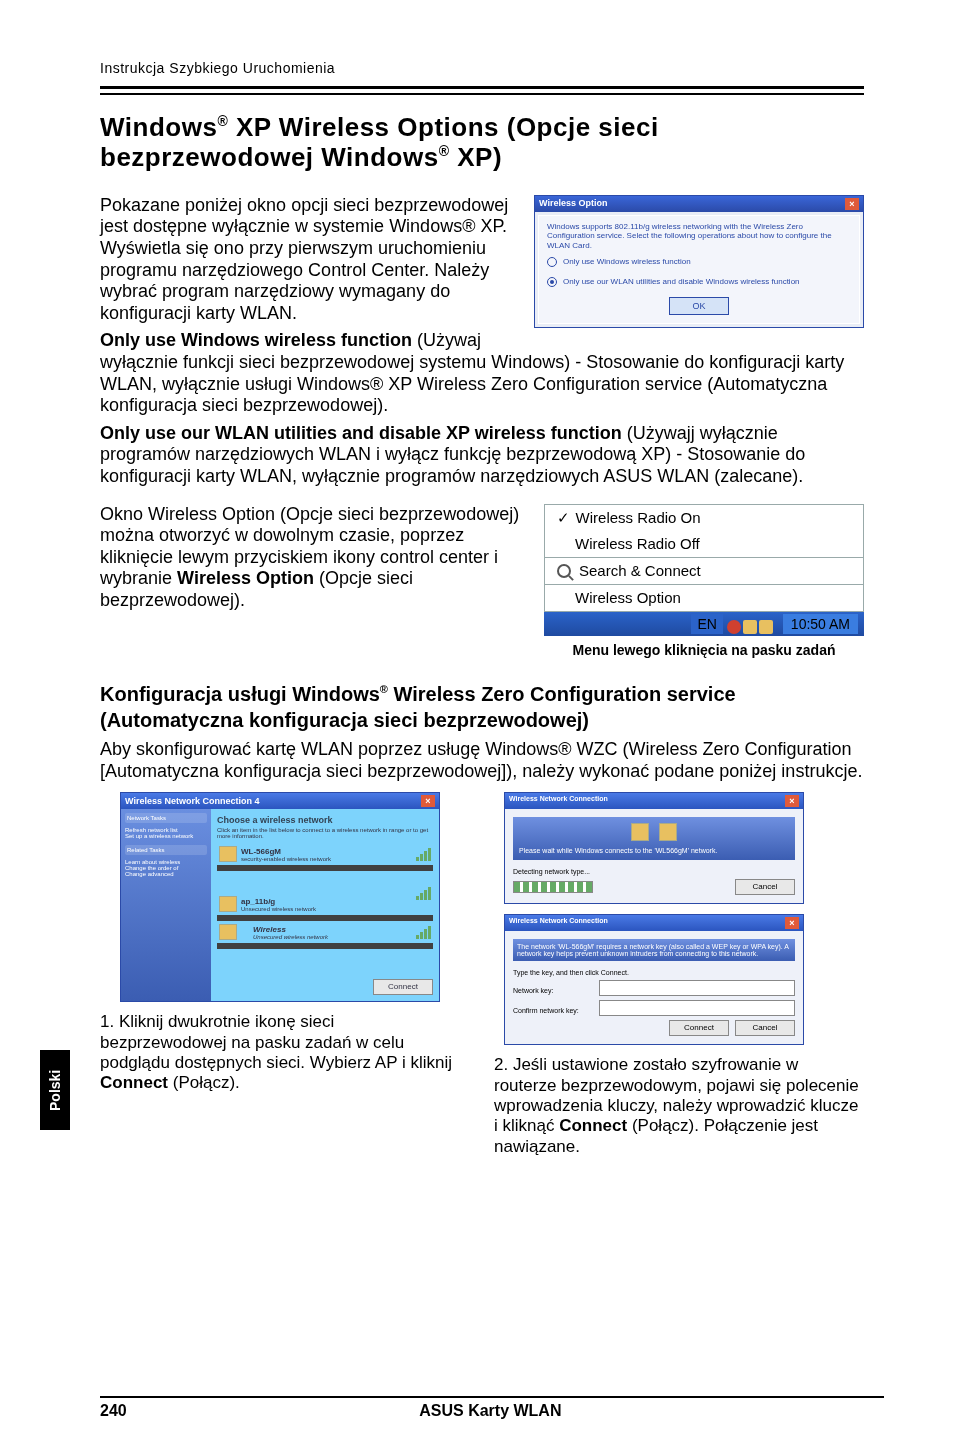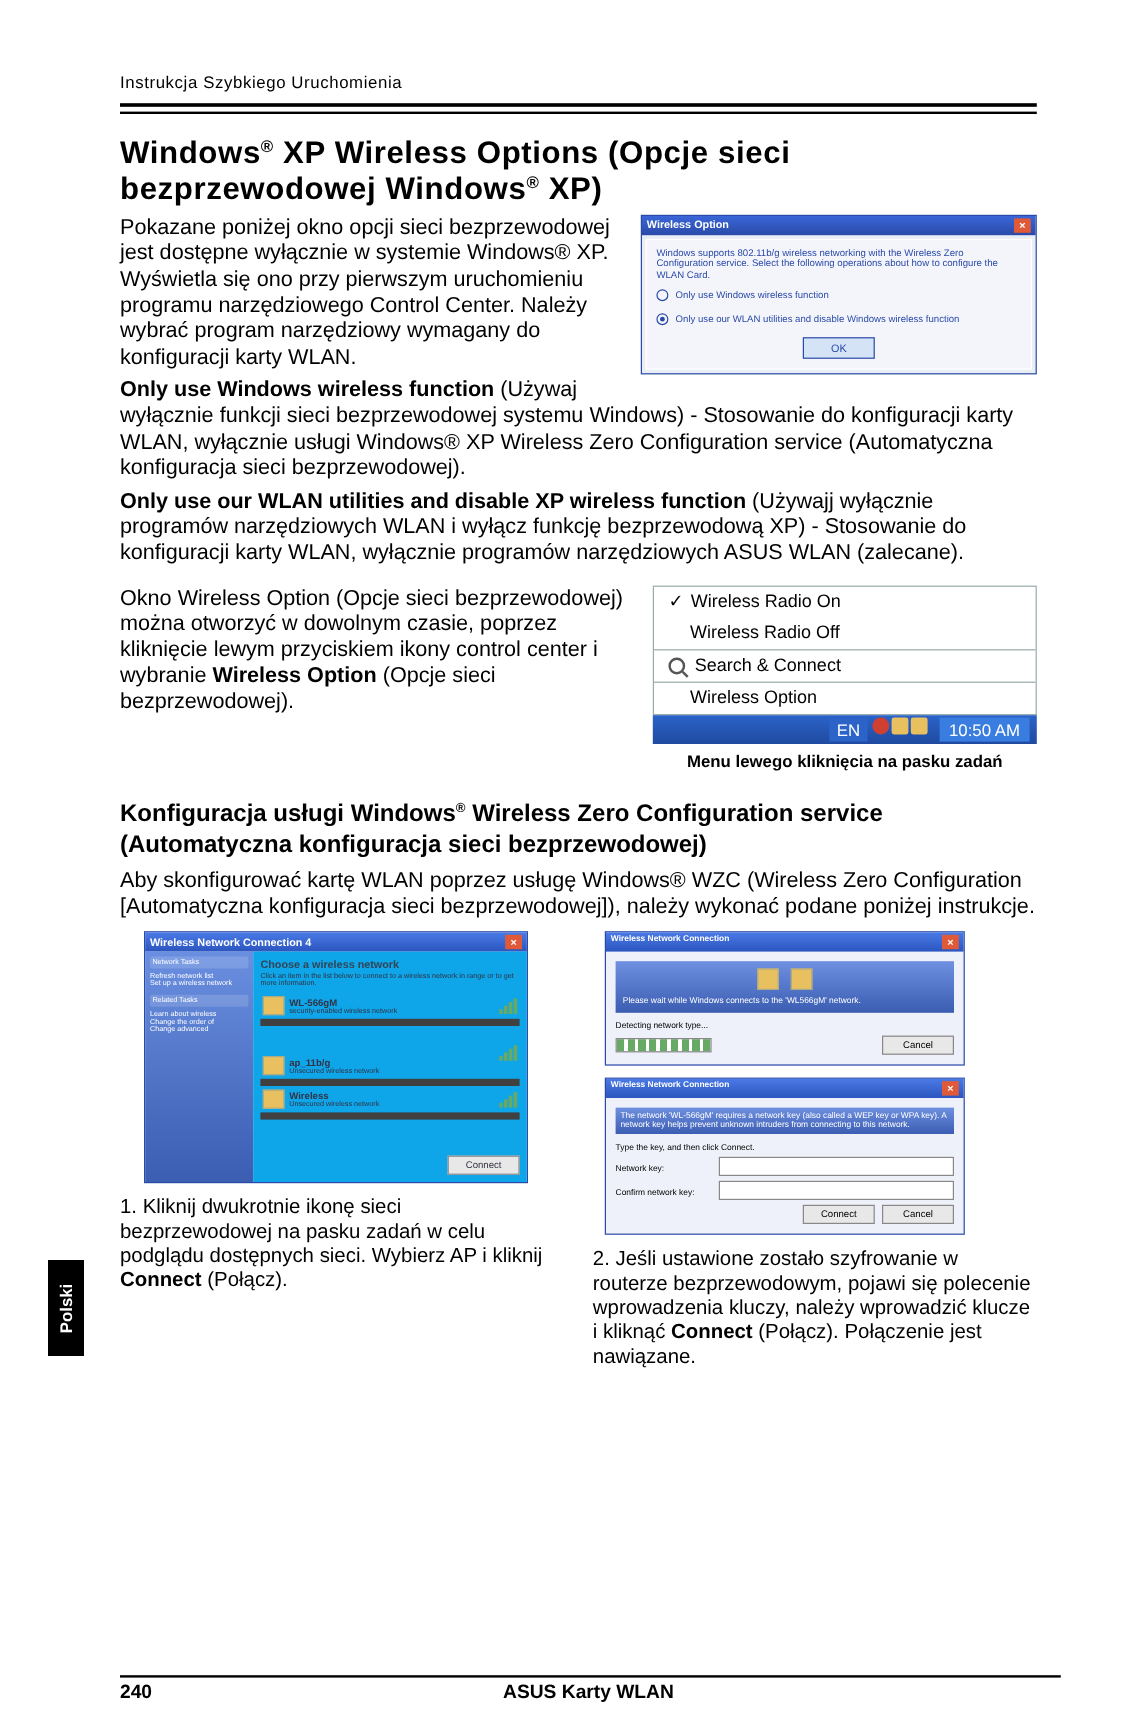--- a/index.html
+++ b/index.html
@@ -19,21 +19,21 @@
     font-size: 14px;
     letter-spacing: 0.5px;
     margin-bottom: 10px;
   }
   .rule1 { height: 3px; background: #000; margin-bottom: 4px; }
   .rule2 { height: 2px; background: #000; margin-bottom: 18px; }
   .section-title {
     font-weight: bold;
     font-size: 26px;
     line-height: 1.15;
-    margin-bottom: 6px;
+    margin-bottom: 22px;
     letter-spacing: 0.5px;
   }
   .section-title sup { font-size: 14px; vertical-align: super; }
   .body-text { font-size: 18px; line-height: 1.2; }
   .clearfix::after { content: ""; display: table; clear: both; }
   .dialog-small {
     float: right;
     width: 330px;
     border: 1px solid #2b4aa8;
     background: #e9edf6;
@@ -62,22 +62,22 @@
   .tm-box { border:1px solid #9aa; background:#fff; font-size:15px; }
   .tm-row { padding: 4px 12px; }
   .tm-row.check::before { content:"✓"; margin-right: 6px; }
   .tm-row.nocheck { padding-left: 30px; }
   .tm-sep { border-top:1px solid #9aa; }
   .tm-search { display:flex; align-items:center; padding: 4px 12px; }
   .tm-search .mag { width:14px;height:14px;border:2px solid #555;border-radius:50%; position:relative; margin-right:8px;}
   .tm-search .mag::after { content:""; position:absolute; width:6px;height:2px; background:#555; transform:rotate(45deg); bottom:-3px; right:-5px;}
   .tray {
     background: linear-gradient(#2b63c9, #1f4aa0);
-    display:flex; justify-content:flex-end; align-items:flex-start;
-    padding: 2px 6px; color:#ffffff; font-size:14px;
+    display:flex; justify-content:flex-end; align-items:flex-end;
+    padding: 2px 6px; color:#000000; font-size:14px;
   }
   .tray .badge { background:#3a7de0; padding:2px 8px; margin-left:6px; }
   .tray .en { background:#2b63c9; padding:2px 6px; }
   .tray .icons { display:flex; align-items:center; gap:2px; margin: 0 4px; }
   .tray .ic { width:14px; height:14px; background:#e8c060; border-radius:2px; }
   .tray .ic.red { background:#d04030; border-radius:50%; }
   .tm-caption { font-weight:bold; font-size:14px; text-align:center; margin-top:6px; }
   .subsection {
     font-weight: bold;
     font-size: 20px;
@@ -97,21 +97,21 @@
   }
   .win-left-panel {
     width: 90px;
     background: linear-gradient(#6a8fe0,#3b5db2);
     padding: 4px;
     color:#fff;
     font-size:6px;
   }
   .win-left-panel .wp-group { background:rgba(255,255,255,0.15); border-radius:2px; padding:2px; margin-bottom:4px; }
   .win-right-panel {
-    flex:1; background:#0ea5e9; padding:6px;
+    flex:1; background:#7dd3fc; padding:6px;
   }
   .win-main { display:flex; }
   .net-row {
     display:flex; align-items:center; gap:6px; border-bottom:6px solid #404040; padding:3px 2px;
     justify-content: space-between;
   }
   .net-row .nicon { width:18px;height:16px;background:#e8c060;border:1px solid #aa8; }
   .net-row .bars { display:flex; gap:1px; align-items:flex-end;}
   .net-row .bars span { width:3px; background:#6a6; }
   .net-row .bars span:nth-child(1){height:4px;} .net-row .bars span:nth-child(2){height:7px;} .net-row .bars span:nth-child(3){height:10px;} .net-row .bars span:nth-child(4){height:13px;}
@@ -274,21 +274,21 @@
                 </div>
               </div>
               <div class="bars">
                   <span></span>
                   <span></span>
                   <span></span>
                   <span></span>
                 </div>
             </div>
             <div class="net-row">
-              <div style="display:flex;align-items:center;gap:4px;">
+              <div style="display:flex;align-items:center;gap:16px;font-style:italic;">
                 <span class="nicon"></span>
                 <div>
                   <div style="font-weight:bold;font-size:8px;">Wireless</div>
                   <div style="font-size:6px;">Unsecured wireless network</div>
                 </div>
               </div>
               <div class="bars">
                   <span></span>
                   <span></span>
                   <span></span>

